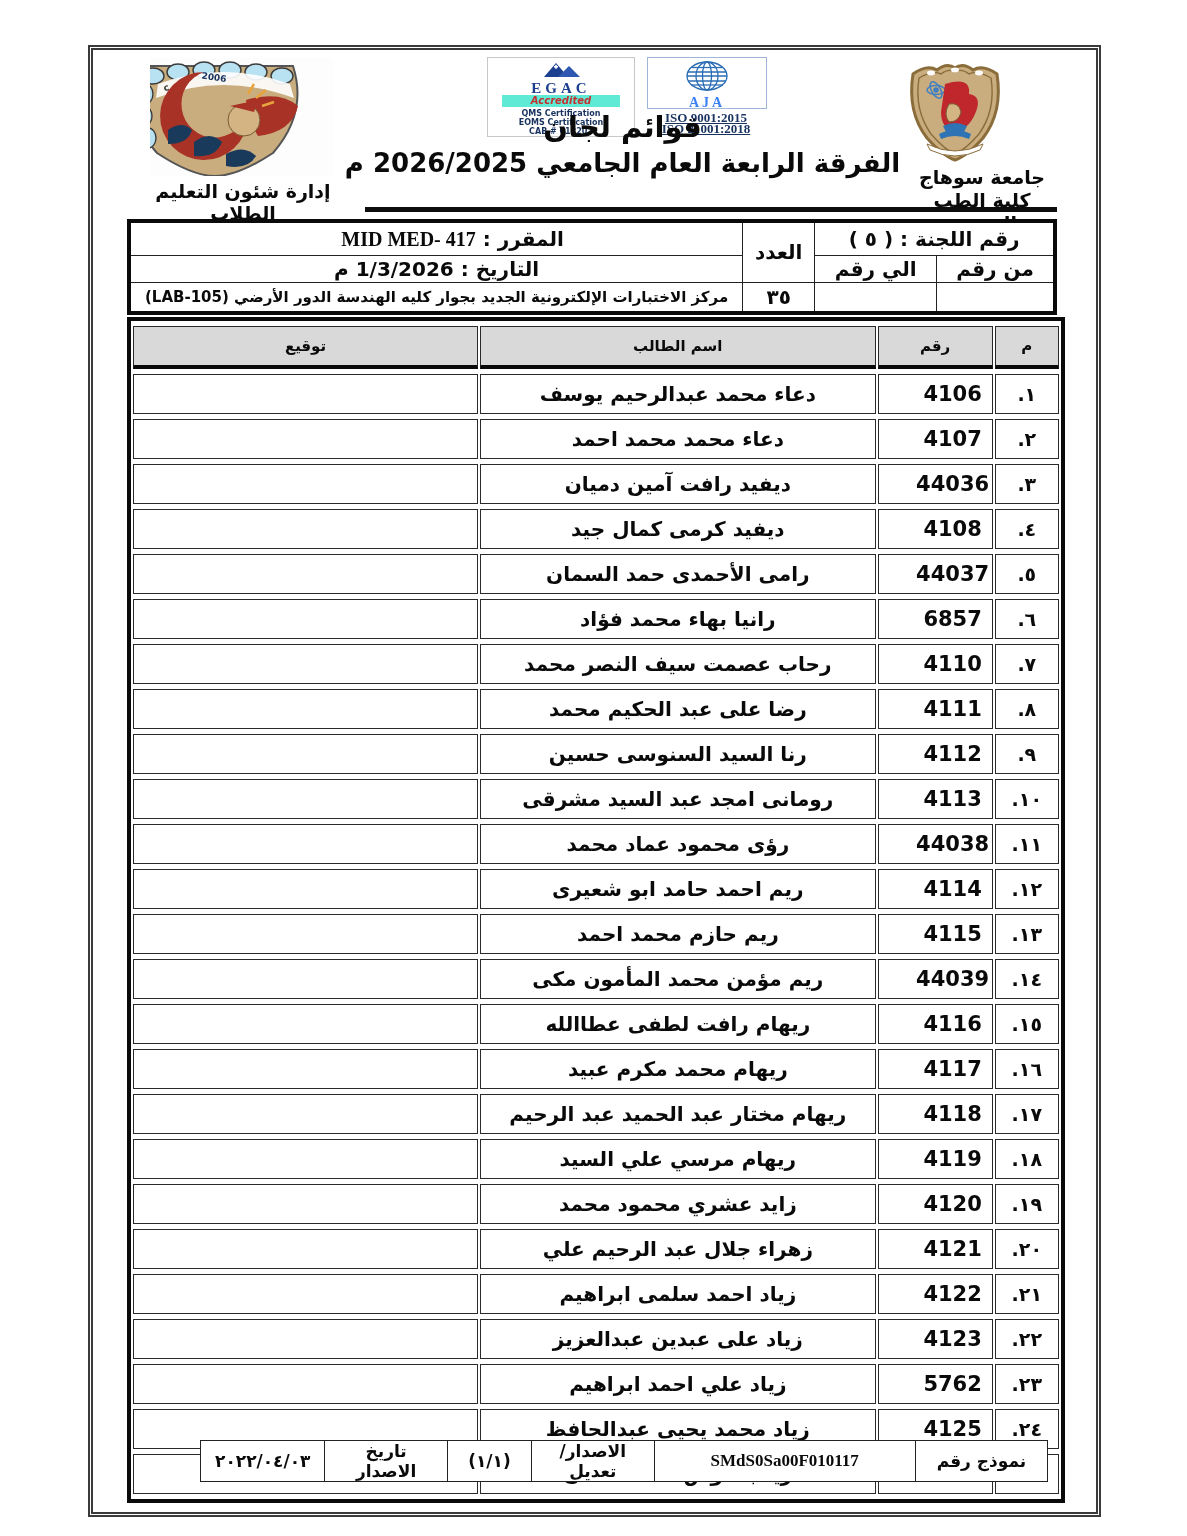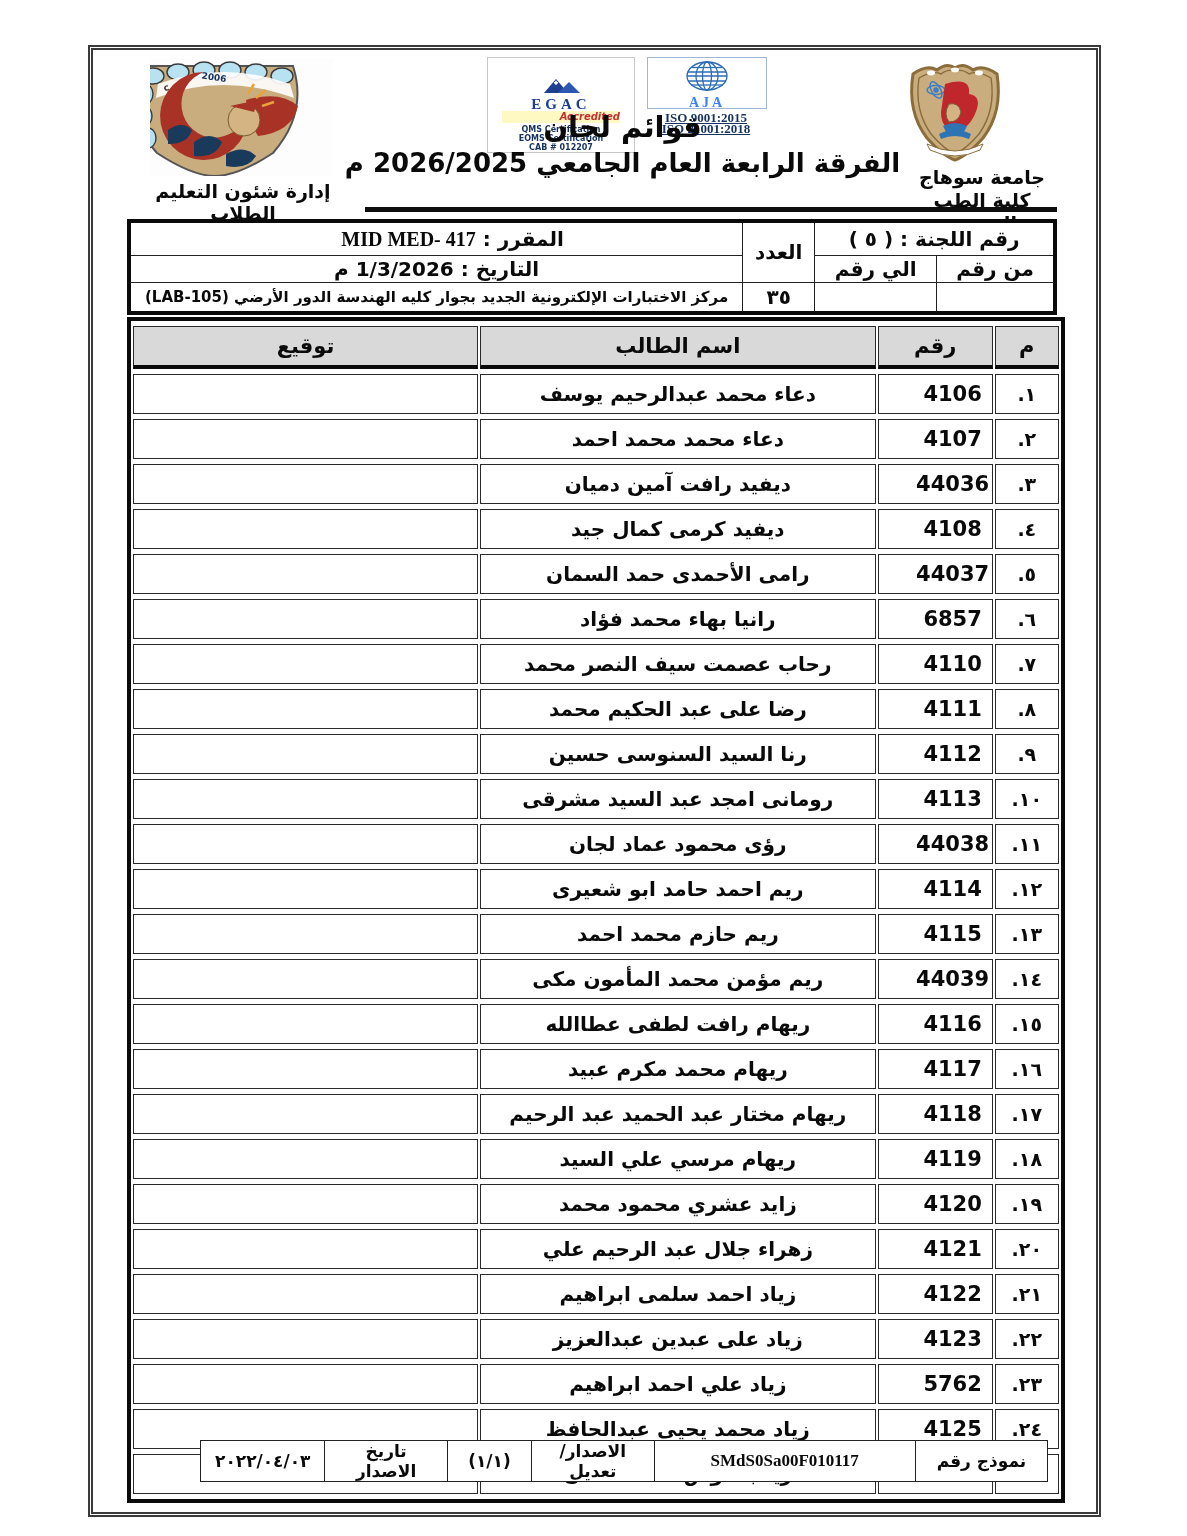--- a/index.html
+++ b/index.html
@@ -9,23 +9,23 @@
   }
   .abs{position:absolute;}
 
   
   .page-box{left:88px;top:45px;width:1003px;height:1462px;border:5px double #3a3a3a;background:#fff;}
 
   
   .faculty-logo-box{left:150px;top:58px;width:183px;height:118px;background:#fdfdfd;overflow:hidden;}
   .dept-label{left:128px;top:180px;width:230px;text-align:center;font-weight:bold;font-size:19px;}
 
-  .egac-box{left:487px;top:57px;width:146px;height:76px;border:1px solid #c8c8c8;background:#fff;text-align:center;padding-top:18px;}
+  .egac-box{left:487px;top:57px;width:146px;height:76px;border:1px solid #c8c8c8;background:#fff;text-align:center;padding-top:2px;}
   .egac-name{font-family:"Liberation Serif",serif;font-weight:bold;color:#1d3f8f;font-size:15px;letter-spacing:4px;line-height:13px;}
-  .egac-strip{background:#fef9c3;color:#c53030;font-weight:bold;font-size:10px;line-height:12px;margin:0 14px;font-style:italic;text-align:right;}
+  .egac-strip{background:#5eead4;color:#c53030;font-weight:bold;font-size:10px;line-height:12px;margin:0 14px;font-style:italic;}
   .egac-lines{color:#17325e;font-weight:bold;font-size:8px;line-height:9px;margin-top:2px;}
 
   .aja-box{left:647px;top:57px;width:118px;height:50px;border:1px solid #9fb6d8;background:#fff;text-align:center;}
   .aja-name{font-family:"Liberation Serif",serif;font-weight:bold;color:#3b82f6;font-size:14px;letter-spacing:3px;line-height:10px;}
   .aja-lines{left:647px;top:112px;width:118px;text-align:center;color:#17325e;font-weight:bold;font-size:13px;line-height:11px;font-family:"Liberation Serif",serif;text-decoration:underline;}
 
   .univ-logo{left:903px;top:60px;width:104px;height:104px;}
   .univ-name{left:900px;top:166px;width:164px;text-align:center;font-weight:bold;font-size:19px;line-height:23px;}
 
   .doc-title{left:350px;top:110px;width:545px;text-align:center;font-weight:bold;font-size:29px;}
@@ -36,21 +36,21 @@
   
   .info-wrap{left:127px;top:219px;width:930px;}
   table.info{width:100%;border-collapse:collapse;border:4px solid #0a0a0a;background:#fff;}
   table.info td{border:1.5px solid #222;font-weight:bold;font-size:20px;text-align:center;padding:1px 4px;}
   table.info td.loc{font-size:15px;}
   .ltrnum{direction:ltr;unicode-bidi:embed;font-family:"Liberation Serif",serif;margin-left:32px;}
 
   
   .main-wrap{left:127px;top:317px;width:930px;border:4px solid #0a0a0a;background:#fff;}
   table.main{width:100%;border-collapse:separate;border-spacing:2px 5px;}
-  table.main th{background:#d9d9d9;border:1.4px solid #2a2a2a;border-bottom:4px solid #0a0a0a;font-size:21px;font-weight:bold;height:36px;margin-top:16px;}
+  table.main th{background:#d9d9d9;border:1.4px solid #2a2a2a;border-bottom:4px solid #0a0a0a;font-size:15px;font-weight:bold;height:36px;margin-top:16px;}
   table.main td{border:1.4px solid #2a2a2a;height:36px;text-align:center;font-weight:bold;background:#fff;}
   td.cell-serial{font-size:19px;}
   td.cell-number{font-size:21px;font-family:"DejaVu Sans",sans-serif;padding-left:36px;}
   td.cell-name{font-size:20px;}
   col.c-serial{width:7%;} col.c-number{width:12.5%;} col.c-name{width:43%;} col.c-sign{width:37.5%;}
 
   
   .footer-wrap{left:200px;top:1440px;width:848px;}
   table.foot{width:100%;border-collapse:collapse;background:#fff;}
   table.foot td{border:1.6px solid #222;font-weight:bold;font-size:17px;text-align:center;height:34px;padding:0 14px;}
@@ -263,21 +263,21 @@
         </tr>
         <tr>
           <td class="cell-serial">١٠.</td>
           <td class="cell-number">4113</td>
           <td class="cell-name">رومانى امجد عبد السيد مشرقى</td>
           <td class="cell-sign"></td>
         </tr>
         <tr>
           <td class="cell-serial">١١.</td>
           <td class="cell-number">44038</td>
-          <td class="cell-name">رؤى محمود عماد لجان</td>
+          <td class="cell-name">رؤى محمود عماد محمد</td>
           <td class="cell-sign"></td>
         </tr>
         <tr>
           <td class="cell-serial">١٢.</td>
           <td class="cell-number">4114</td>
           <td class="cell-name">ريم احمد حامد ابو شعيرى</td>
           <td class="cell-sign"></td>
         </tr>
         <tr>
           <td class="cell-serial">١٣.</td>

